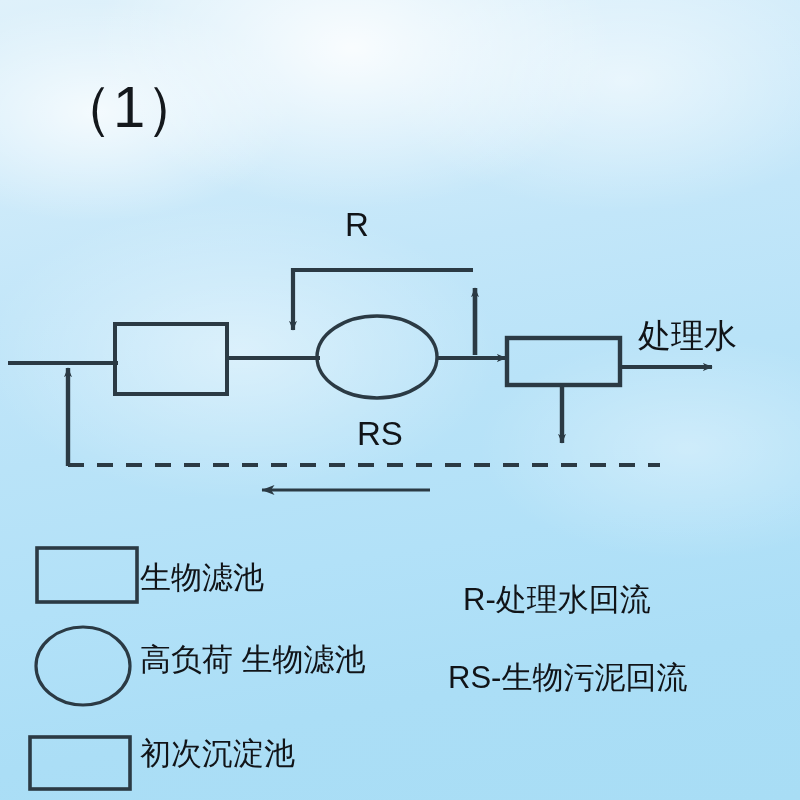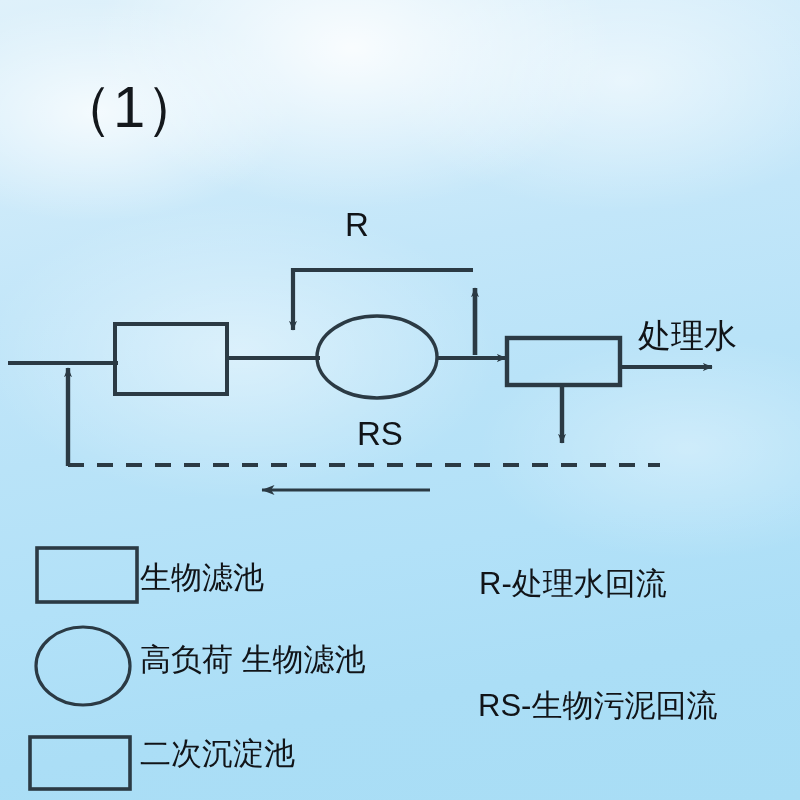--- a/index.html
+++ b/index.html
@@ -68,22 +68,22 @@
   .legend-text {
     position: absolute;
     color: #111418;
     white-space: pre;
     font-size: 31px;
     line-height: 1;
   }
   #legend-primary-label  { left: 140px; top: 562px; }
   #legend-filter-label   { left: 140px; top: 644px; }
   #legend-secondary-label{ left: 140px; top: 738px; }
-  #legend-r-label        { left: 463px; top: 568px; margin-left: 16px; }
-  #legend-rs-label       { left: 478px; top: 662px; margin-top: 28px; }
+  #legend-r-label        { left: 463px; top: 584px; }
+  #legend-rs-label       { left: 448px; top: 662px; }
 </style>
 </head>
 <body>
 
 <div id="page">
 
   <svg id="svg-layer" viewBox="0 0 800 800">
     <defs>
       <marker id="arrow-head" markerWidth="12" markerHeight="12" refX="9.2" refY="4" orient="auto" markerUnits="userSpaceOnUse">
         <path d="M0,0 L10,4 L0,8 L2.6,4 Z" fill="#2b3a44"></path>
@@ -130,19 +130,19 @@
   <div class="diagram-text" id="label-effluent">处理水</div>
 
   <div class="diagram-text" id="label-r">R</div>
 
   <div class="diagram-text" id="label-rs">RS</div>
 
   <div class="legend-text" id="legend-primary-label">生物滤池</div>
 
   <div class="legend-text" id="legend-filter-label">高负荷 生物滤池</div>
 
-  <div class="legend-text" id="legend-secondary-label">二次沉淀池</div>
+  <div class="legend-text" id="legend-secondary-label">初次沉淀池</div>
 
   <div class="legend-text" id="legend-r-label">R-处理水回流</div>
 
   <div class="legend-text" id="legend-rs-label">RS-生物污泥回流</div>
 
 </div>
 
 </body></html>

